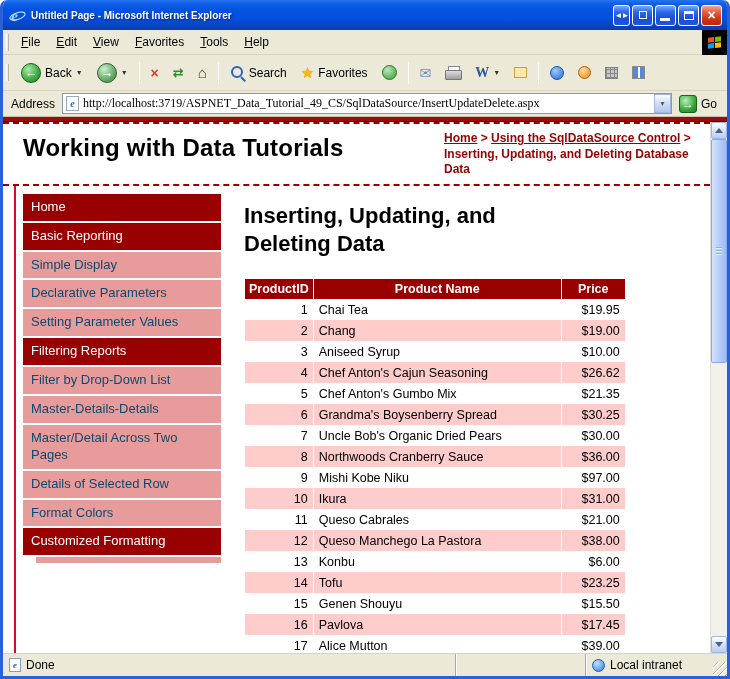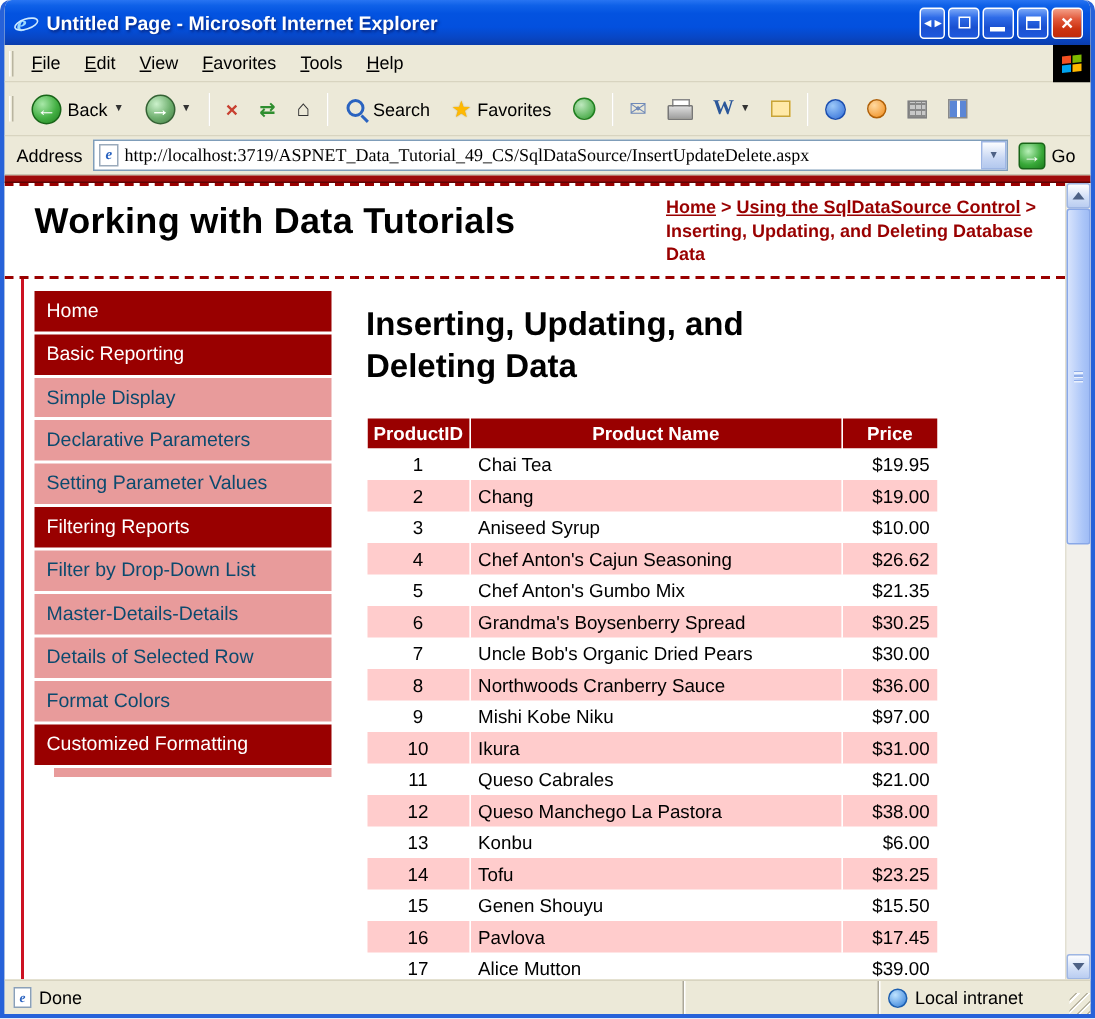--- a/index.html
+++ b/index.html
@@ -10,21 +10,21 @@
     border:3px solid #2762D9; border-top:none; border-radius:7px 7px 0 0;
     overflow:hidden; background:#ECE9D8;
   }
   
   .titlebar {
     height:30px; flex-shrink:0; display:flex; align-items:center; gap:5px;
     padding:0 5px 0 6px; border-radius:5px 5px 0 0;
     background:linear-gradient(180deg,#2874F2 0%,#0F61E8 12%,#0353E0 30%,#0350DE 60%,#0846C4 84%,#0A3CAC 100%);
   }
   .app-icon { width:17px; height:17px; flex-shrink:0; }
-  .title-text { flex:1; color:#fff; font-weight:bold; font-size:13px; text-shadow:1px 1px 2px #08257E; white-space:nowrap; overflow:hidden; }
+  .title-text { flex:1; color:#fff; font-weight:bold; font-size:10px; text-shadow:1px 1px 2px #08257E; white-space:nowrap; overflow:hidden; }
   .tb-buttons { display:flex; gap:2px; align-items:center; }
   .tbtn {
     width:21px; height:21px; border-radius:3px; border:1px solid #fff; position:relative;
     background:linear-gradient(180deg,#7AA8F8 0%,#2E6BE8 30%,#1A50D0 65%,#1E58DE 100%);
     color:#fff; display:flex; align-items:center; justify-content:center; font-size:8px; cursor:pointer;
   }
   .tbtn.xs { width:17px; letter-spacing:-1px; }
   .tbtn.close { background:linear-gradient(180deg,#F4A088 0%,#E25A3C 35%,#CC3311 70%,#C02A0A 100%); font-size:14px; font-weight:bold; }
   .tbtn .min { position:absolute; left:4px; bottom:4px; width:10px; height:3px; background:#fff; }
   .tbtn .max { width:10px; height:9px; border:1px solid #fff; border-top:3px solid #fff; }
@@ -94,21 +94,21 @@
   .nav-item { margin-bottom:2px; padding:5px 8px; font-size:13px; cursor:pointer; line-height:1.3; }
   .nav-item.section { background:#990000; color:#fff; }
   .nav-item.child { background:#E89B9B; color:#0c4a6e; }
   .nav-item.partial { height:6px; padding:0; margin-left:13px; background:#E89B9B; }
   .main { flex:1; padding:16px 6px 0 23px; overflow:hidden; }
   .main h2 { font-size:22px; line-height:1.27; max-width:330px; color:#000; font-weight:bold; }
   .products { border-collapse:collapse; margin-top:20px; font-size:12.5px; }
   .products th { background:#990000; color:#fff; font-weight:bold; padding:2px 4px; border:1px solid #fff; height:21px; }
   .products td { padding:2px 5px; border-right:1px solid #fff; color:#000; height:21px; }
   .products tr.alt td { background:#FFCCCC; }
-  .c-id { width:58px; text-align:center; }
+  .c-id { width:58px; text-align:right; }
   .c-name { width:248px; }
   td.c-name { text-align:left; }
   .c-price { width:64px; }
   td.c-price { text-align:right; }
   
   .vscroll { width:17px; flex-shrink:0; background:#F2F0EB; display:flex; flex-direction:column; border-left:1px solid #E2DFD2; }
   .sb-btn { height:17px; flex-shrink:0; background:linear-gradient(180deg,#FEFEFF,#D3E0F7 55%,#BACDF1);
     border:1px solid #9EB6E4; border-radius:2px; display:flex; align-items:center; justify-content:center; cursor:pointer; }
   .tri-up { width:0; height:0; border-left:4px solid transparent; border-right:4px solid transparent; border-bottom:5px solid #4D6185; }
   .tri-down { width:0; height:0; border-left:4px solid transparent; border-right:4px solid transparent; border-top:5px solid #4D6185; }
@@ -267,20 +267,21 @@
       <div class="page-body">
         <div class="nav">
           <div class="nav-item section">Home</div>
           <div class="nav-item section">Basic Reporting</div>
           <div class="nav-item child">Simple Display</div>
           <div class="nav-item child">Declarative Parameters</div>
           <div class="nav-item child">Setting Parameter Values</div>
           <div class="nav-item section">Filtering Reports</div>
           <div class="nav-item child">Filter by Drop-Down List</div>
           <div class="nav-item child">Master-Details-Details</div>
+          <div class="nav-item child">Master/Detail Across Two Pages</div>
           <div class="nav-item child">Details of Selected Row</div>
           <div class="nav-item child">Format Colors</div>
           <div class="nav-item section">Customized Formatting</div>
           <div class="nav-item partial"></div>
         </div>
 
         <div class="main">
           <h2>Inserting, Updating, and Deleting Data</h2>
           <table class="products">
             <thead>

